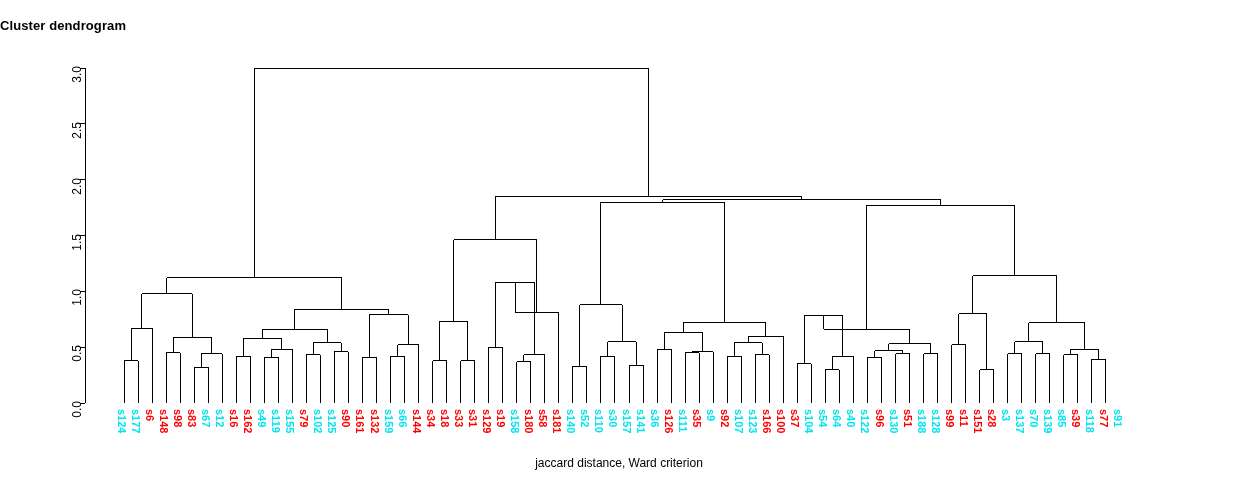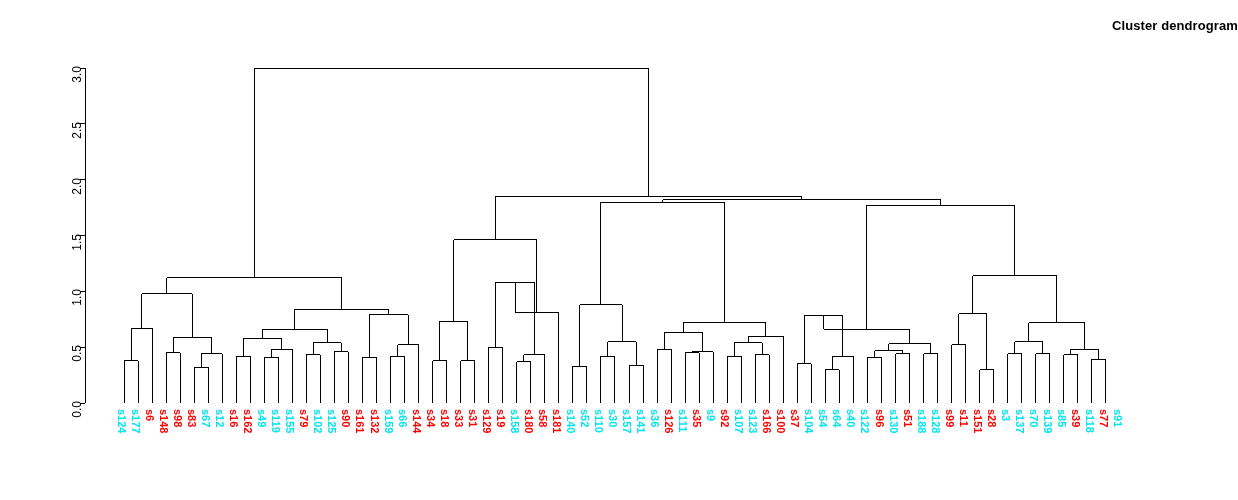--- a/index.html
+++ b/index.html
@@ -1,19 +1,19 @@
 <!DOCTYPE html>
 <html><head>
 <meta charset="utf-8">
 <style>
   html,body{margin:0;padding:0;background:#ffffff;}
   body{width:1238px;height:500px;font-family:"Liberation Sans",sans-serif;overflow:hidden;}
   #root{position:relative;width:1238px;height:500px;background:#ffffff;}
   #title{
-    position:absolute;left:0;top:18px;width:1238px;text-align:right;
+    position:absolute;left:0;top:18px;width:1238px;text-align:left;
     font-size:13px;font-weight:bold;color:#000;letter-spacing:0.1px;
   }
   #xlabel{
     position:absolute;left:0;top:456px;width:1238px;text-align:center;
     font-size:12px;color:#000;
   }
   #plot{position:absolute;left:0;top:0;width:1238px;height:500px;}
   .ytick-label{
     position:absolute;font-size:12px;color:#000;
     transform-origin:100% 50%;
@@ -334,14 +334,15 @@
       <div class="leaf-label" style="color: rgb(0, 229, 238); left: 1025.8px; top: 409px; transform: rotate(90deg);">s137</div>
       <div class="leaf-label" style="color: rgb(0, 229, 238); left: 1039.83px; top: 409px; transform: rotate(90deg);">s70</div>
       <div class="leaf-label" style="color: rgb(0, 229, 238); left: 1053.86px; top: 409px; transform: rotate(90deg);">s139</div>
       <div class="leaf-label" style="color: rgb(0, 229, 238); left: 1067.89px; top: 409px; transform: rotate(90deg);">s85</div>
       <div class="leaf-label" style="color: rgb(255, 0, 0); left: 1081.92px; top: 409px; transform: rotate(90deg);">s39</div>
       <div class="leaf-label" style="color: rgb(0, 229, 238); left: 1095.94px; top: 409px; transform: rotate(90deg);">s118</div>
       <div class="leaf-label" style="color: rgb(255, 0, 0); left: 1109.97px; top: 409px; transform: rotate(90deg);">s77</div>
       <div class="leaf-label" style="color: rgb(0, 229, 238); left: 1124px; top: 409px; transform: rotate(90deg);">s91</div>
     </div>
 
+  <div id="xlabel">jaccard distance, Ward criterion</div>
 
 </div>
 
 </body></html>

